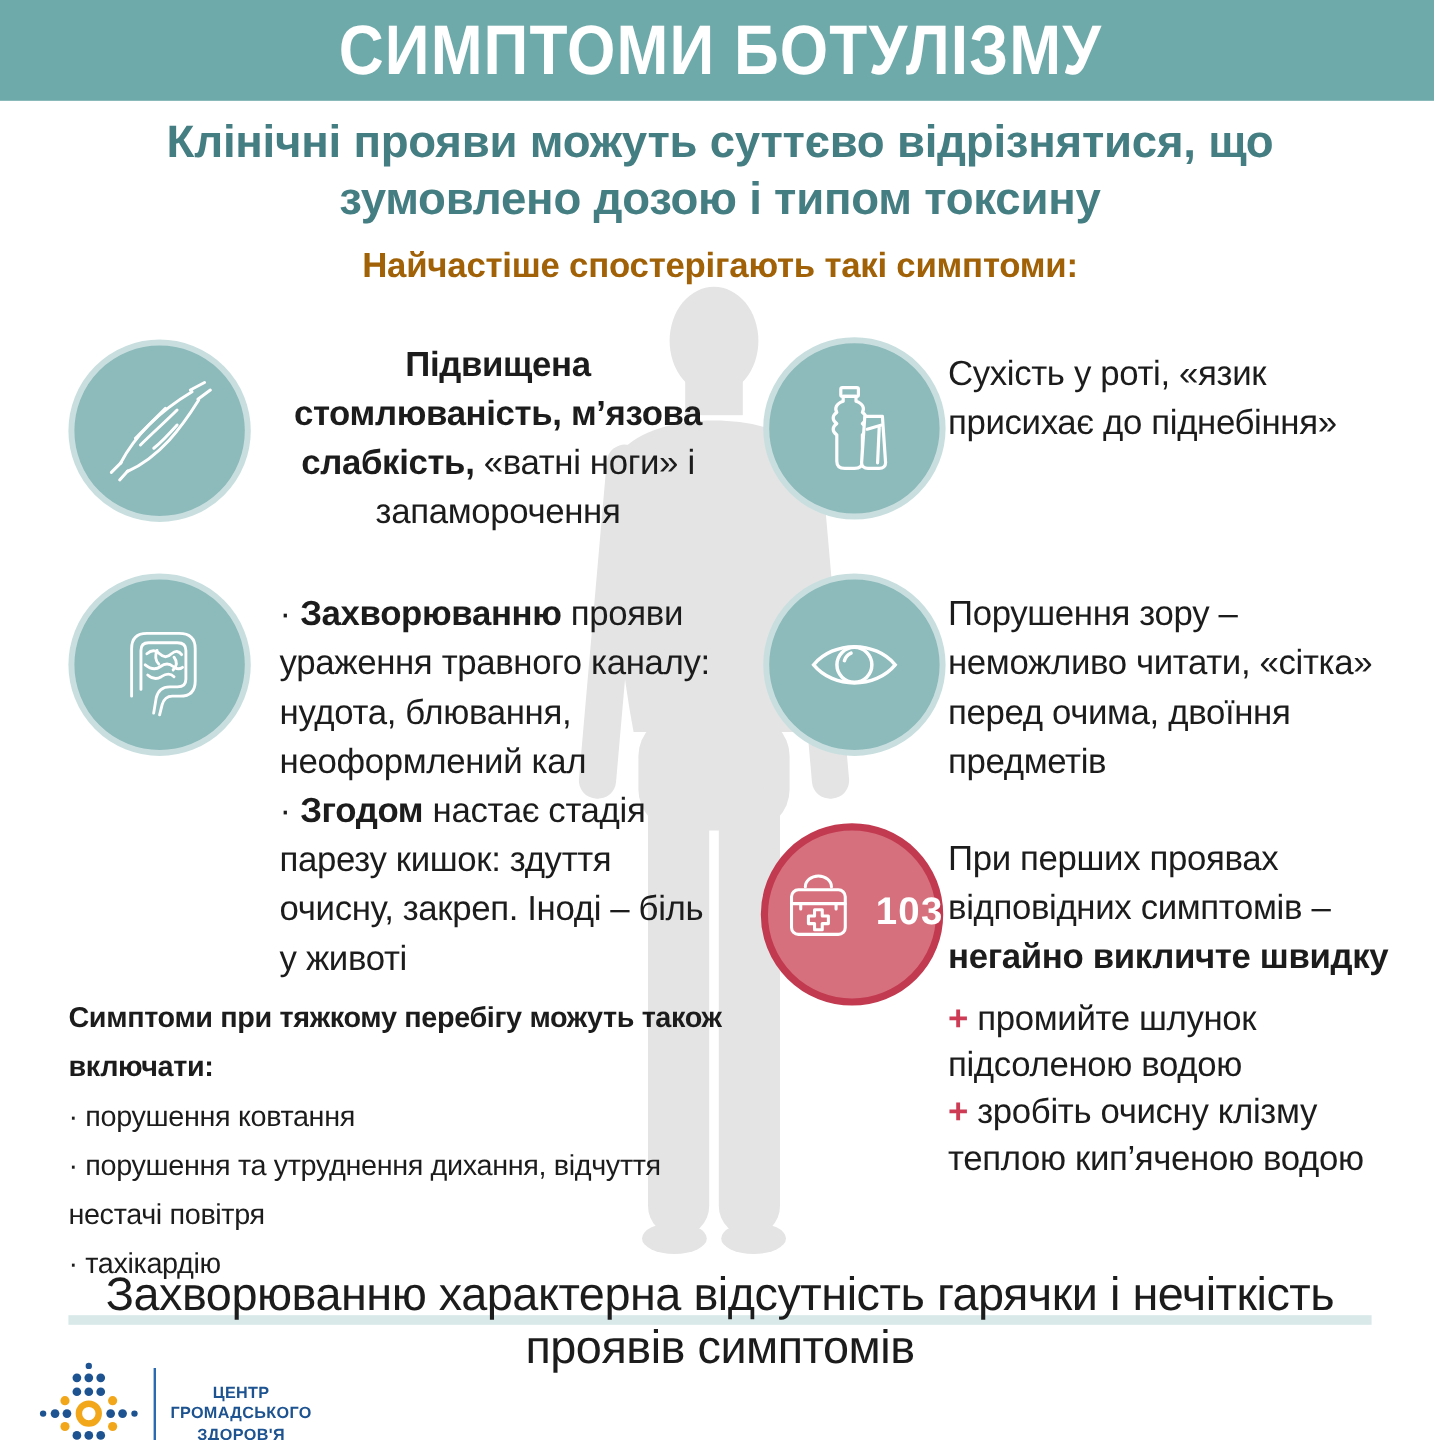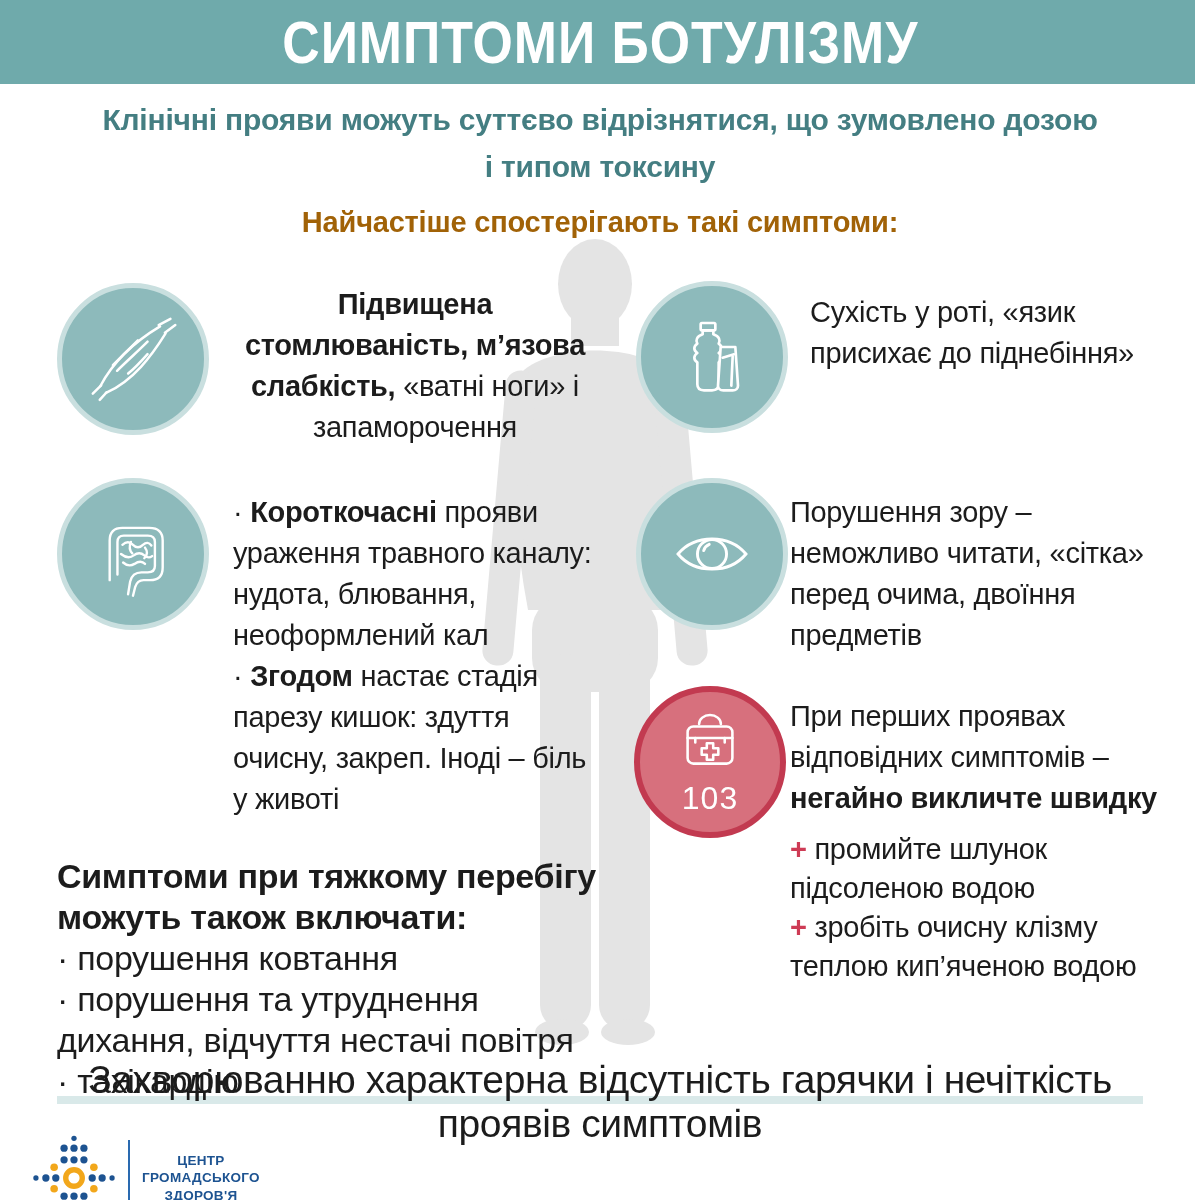--- a/index.html
+++ b/index.html
@@ -11,42 +11,42 @@
   .header-band{
     position:absolute;left:0;top:0;width:1200px;height:84px;background:#6faaab;
     display:flex;align-items:center;justify-content:center;
   }
   .header-band h1{
     margin:0;color:#ffffff;font-size:54px;font-weight:bold;letter-spacing:1px;
     transform:scale(0.96,1.08);
   }
   .intro-line{
     position:absolute;left:100px;top:96px;width:1000px;text-align:center;
-    color:#447e82;font-weight:bold;font-size:30px;line-height:47px;letter-spacing:-0.2px;
+    color:#447e82;font-weight:bold;font-size:38px;line-height:47px;letter-spacing:-0.2px;
   }
   .section-heading{
     position:absolute;left:0;top:206px;width:1200px;text-align:center;
     color:#a16207;font-weight:bold;font-size:29px;letter-spacing:-0.2px;
   }
   
   .silhouette{position:absolute;left:450px;top:238px;z-index:0;}
   
   .circle{
     position:absolute;width:142px;height:142px;border-radius:50%;
     background:#8dbabb;border:5px solid #c9dfdf;z-index:2;
-    display:flex;flex-direction:column;align-items:center;justify-content:center;
+    display:flex;flex-direction:row;align-items:center;justify-content:center;font-weight:bold;
   }
   .circle.alert{background:#d7707d;border:6px solid #c23a50;width:140px;height:140px;}
   .badge-number{color:#ffffff;font-size:32px;margin-top:-6px;letter-spacing:1px;}
   .sym-text{
     position:absolute;z-index:2;font-size:29px;line-height:41px;letter-spacing:-0.3px;
   }
   .sym-text .b{font-weight:bold;}
-  .severe-block{position:absolute;left:57px;top:856px;width:565px;z-index:2;
-    font-size:34px;line-height:41px;letter-spacing:-0.3px;}
+  .severe-block{position:absolute;left:57px;top:828px;width:565px;z-index:2;
+    font-size:24px;line-height:41px;letter-spacing:-0.3px;}
   .severe-block .severe-heading{font-weight:bold;}
   .steps-block{position:absolute;left:790px;top:830px;width:398px;z-index:2;
     font-size:29px;line-height:39px;letter-spacing:-0.3px;}
   .steps-block .plus{color:#ce3b55;font-weight:bold;}
   
   .footer-note{
     position:absolute;left:30px;top:1058px;width:1140px;text-align:center;z-index:2;
     font-size:39px;letter-spacing:-0.4px;color:#1c1c1c;
   }
   .footer-divider{
@@ -116,21 +116,21 @@
         <path d="M53,104 L53,58 Q53,49 62,49 L96,49 Q106,49 106,58 L106,92 Q106,101 96,101 L87,101 Q74,101 71,114 L68,132"></path>
         <path d="M60,62 q8,-7 15,0 q7,7 14,0 q7,-6 12,1"></path>
         <path d="M58,75 q10,8 18,2 q8,-6 15,0 q6,5 11,1"></path>
         <path d="M61,87 q8,7 16,2 q9,-6 15,0"></path>
         <path d="M72,58 q-4,10 2,16"></path>
         <path d="M92,66 q6,8 -1,15"></path>
       </svg>
     </span>
   </div>
   <div class="sym-text" style="left:233px;top:492px;width:374px;">
-    <div><span>· </span><span class="b">Короткочасні</span><span> прояви ураження травного каналу: нудота, блювання, неоформлений кал</span></div>
+    <div><span>· </span><span class="b">Захворюванню</span><span> прояви ураження травного каналу: нудота, блювання, неоформлений кал</span></div>
     <div><span>· </span><span class="b">Згодом</span><span> настає стадія парезу кишок: здуття очисну, закреп. Іноді – біль у животі</span></div>
   </div>
 
   <div class="severe-block">
     <div class="severe-heading">Симптоми при тяжкому перебігу можуть також включати:</div>
     <div>· порушення ковтання</div>
     <div>· порушення та утруднення дихання, відчуття нестачі повітря</div>
     <div>· тахікардію</div>
   </div>
 
@@ -138,21 +138,21 @@
     <span>
       <svg width="100" height="104" viewBox="0 0 150 150" fill="none" stroke="#ffffff" stroke-width="4" stroke-linecap="round" stroke-linejoin="round">
         <rect x="58" y="24" width="22" height="11" rx="2"></rect>
         <path d="M61,35 v6 c-9,3 -11,9 -8,14 c-6,4 -6,10 0,14 c-6,4 -6,10 0,14 l0,33 c0,6 4,9 10,9 h12 c6,0 10,-3 10,-9 l0,-33 c6,-4 6,-10 0,-14 c6,-4 6,-10 0,-14 c3,-5 1,-11 -8,-14 v-6 z"></path>
         <path d="M88,60 L84,118 c0,4 3,7 8,7 h14 c5,0 8,-3 8,-7 L110,60 z" fill="#8dbabb"></path>
         <path d="M91,76 L108,71"></path>
         <path d="M106,74 L104,118"></path>
       </svg>
     </span>
   </div>
-  <div class="sym-text" style="left:790px;top:292px;width:386px;margin-left:20px;">Сухість у роті, «язик присихає до піднебіння»</div>
+  <div class="sym-text" style="left:790px;top:292px;width:386px;">Сухість у роті, «язик присихає до піднебіння»</div>
 
   <div class="circle" style="left:636px;top:478px;">
     <span>
       <svg width="110" height="104" viewBox="0 0 150 150" fill="none" stroke="#ffffff" stroke-width="4.2" stroke-linecap="round">
         <path d="M26,75 C50,46 100,46 124,75 C100,104 50,104 26,75 Z"></path>
         <circle cx="75" cy="75" r="21"></circle>
         <path d="M63,70 a14,14 0 0 1 8,-9"></path>
       </svg>
     </span>
   </div>

